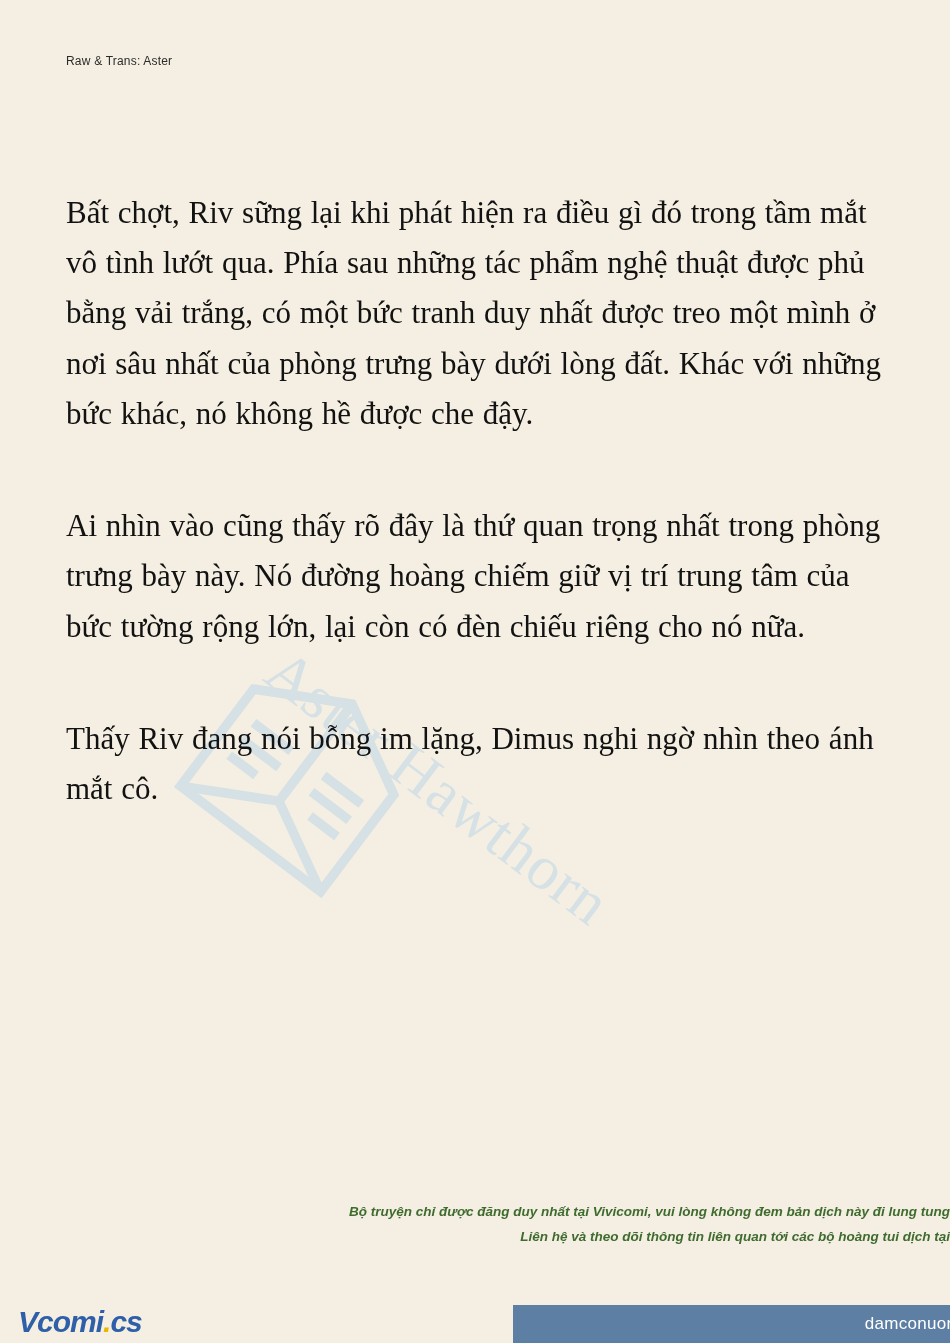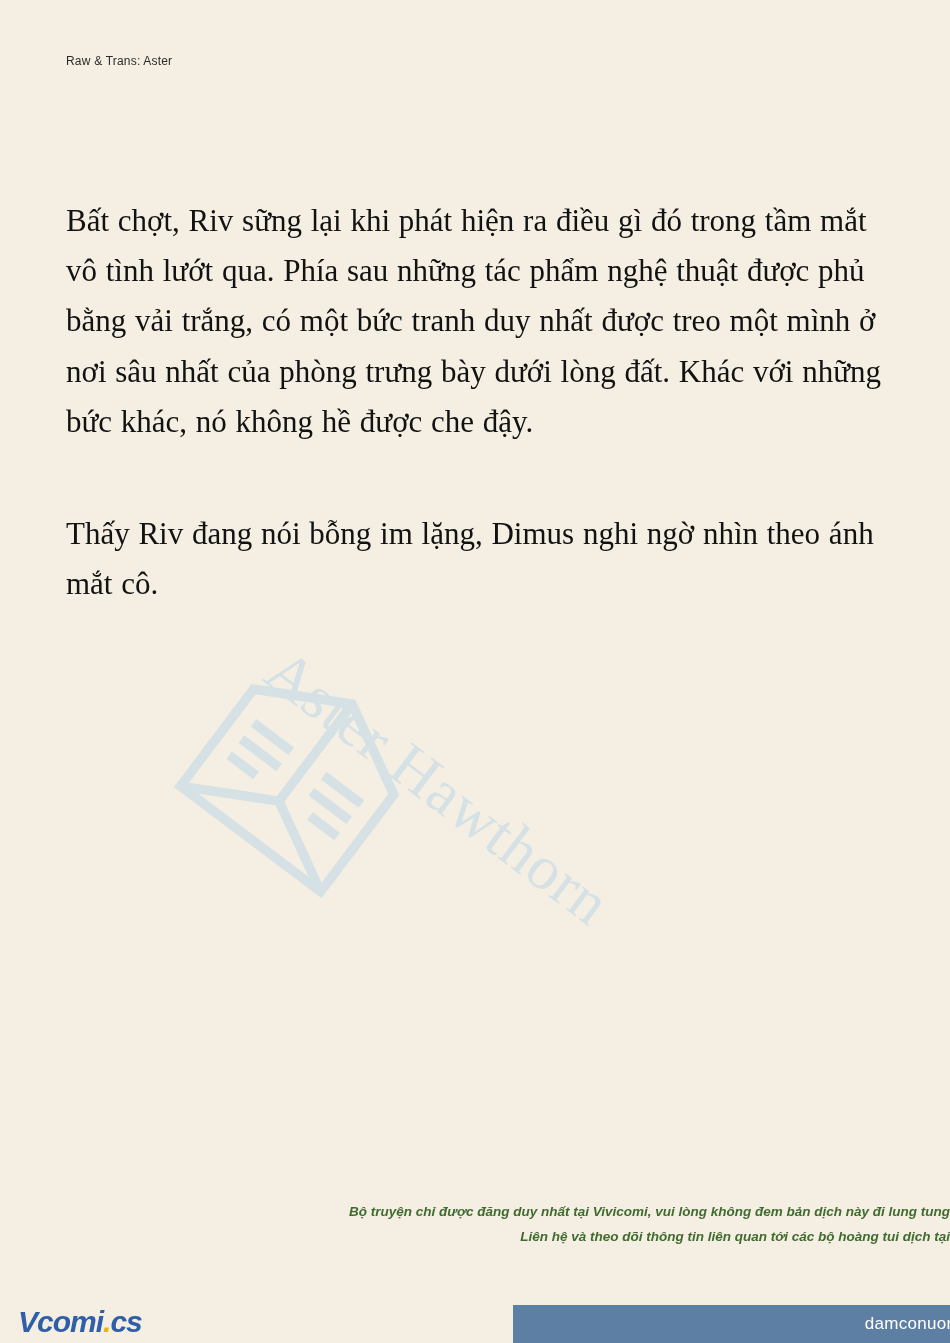--- a/index.html
+++ b/index.html
@@ -64,21 +64,21 @@
   .content {
     position: absolute;
     left: 66px;
     top: 188px;
     width: 818px;
   }
   .para {
     font-size: 31px;
     line-height: 1.62;
     color: #121212;
-    margin: 8px 0 62px 0;
+    margin: 0 0 62px 0;
     text-align: left;
     word-spacing: 1px;
   }
 
   
   .notice {
     position: absolute;
     left: 0;
     right: 0;
     top: 1200px;
@@ -152,20 +152,21 @@
       <path d="M95 25 L95 115"></path>
       <path d="M45 80 L80 80 M45 95 L80 95 M45 110 L70 110"></path>
       <path d="M110 80 L145 80 M110 95 L145 95 M120 110 L145 110"></path>
     </g>
   </svg>
   <div class="wm-text">Aster Hawthorn</div>
 </div>
 
 <div class="content">
   <p class="para">Bất chợt, Riv sững lại khi phát hiện ra điều gì đó trong tầm mắt vô tình lướt qua. Phía sau những tác phẩm nghệ thuật được phủ bằng vải trắng, có một bức tranh duy nhất được treo một mình ở nơi sâu nhất của phòng trưng bày dưới lòng đất. Khác với những bức khác, nó không hề được che đậy.</p>
+  <p class="para">Ai nhìn vào cũng thấy rõ đây là thứ quan trọng nhất trong phòng trưng bày này. Nó đường hoàng chiếm giữ vị trí trung tâm của bức tường rộng lớn, lại còn có đèn chiếu riêng cho nó nữa.</p>
   <p class="para">Thấy Riv đang nói bỗng im lặng, Dimus nghi ngờ nhìn theo ánh mắt cô.</p>
 </div>
 
 <div class="notice">
   <div>Bộ truyện chỉ được đăng duy nhất tại Vivicomi, vui lòng không đem bản dịch này đi lung tung</div>
   <div>Liên hệ và theo dõi thông tin liên quan tới các bộ hoàng tui dịch tại</div>
 </div>
 
 <div class="footer-bar">
   <div class="footer-left">

